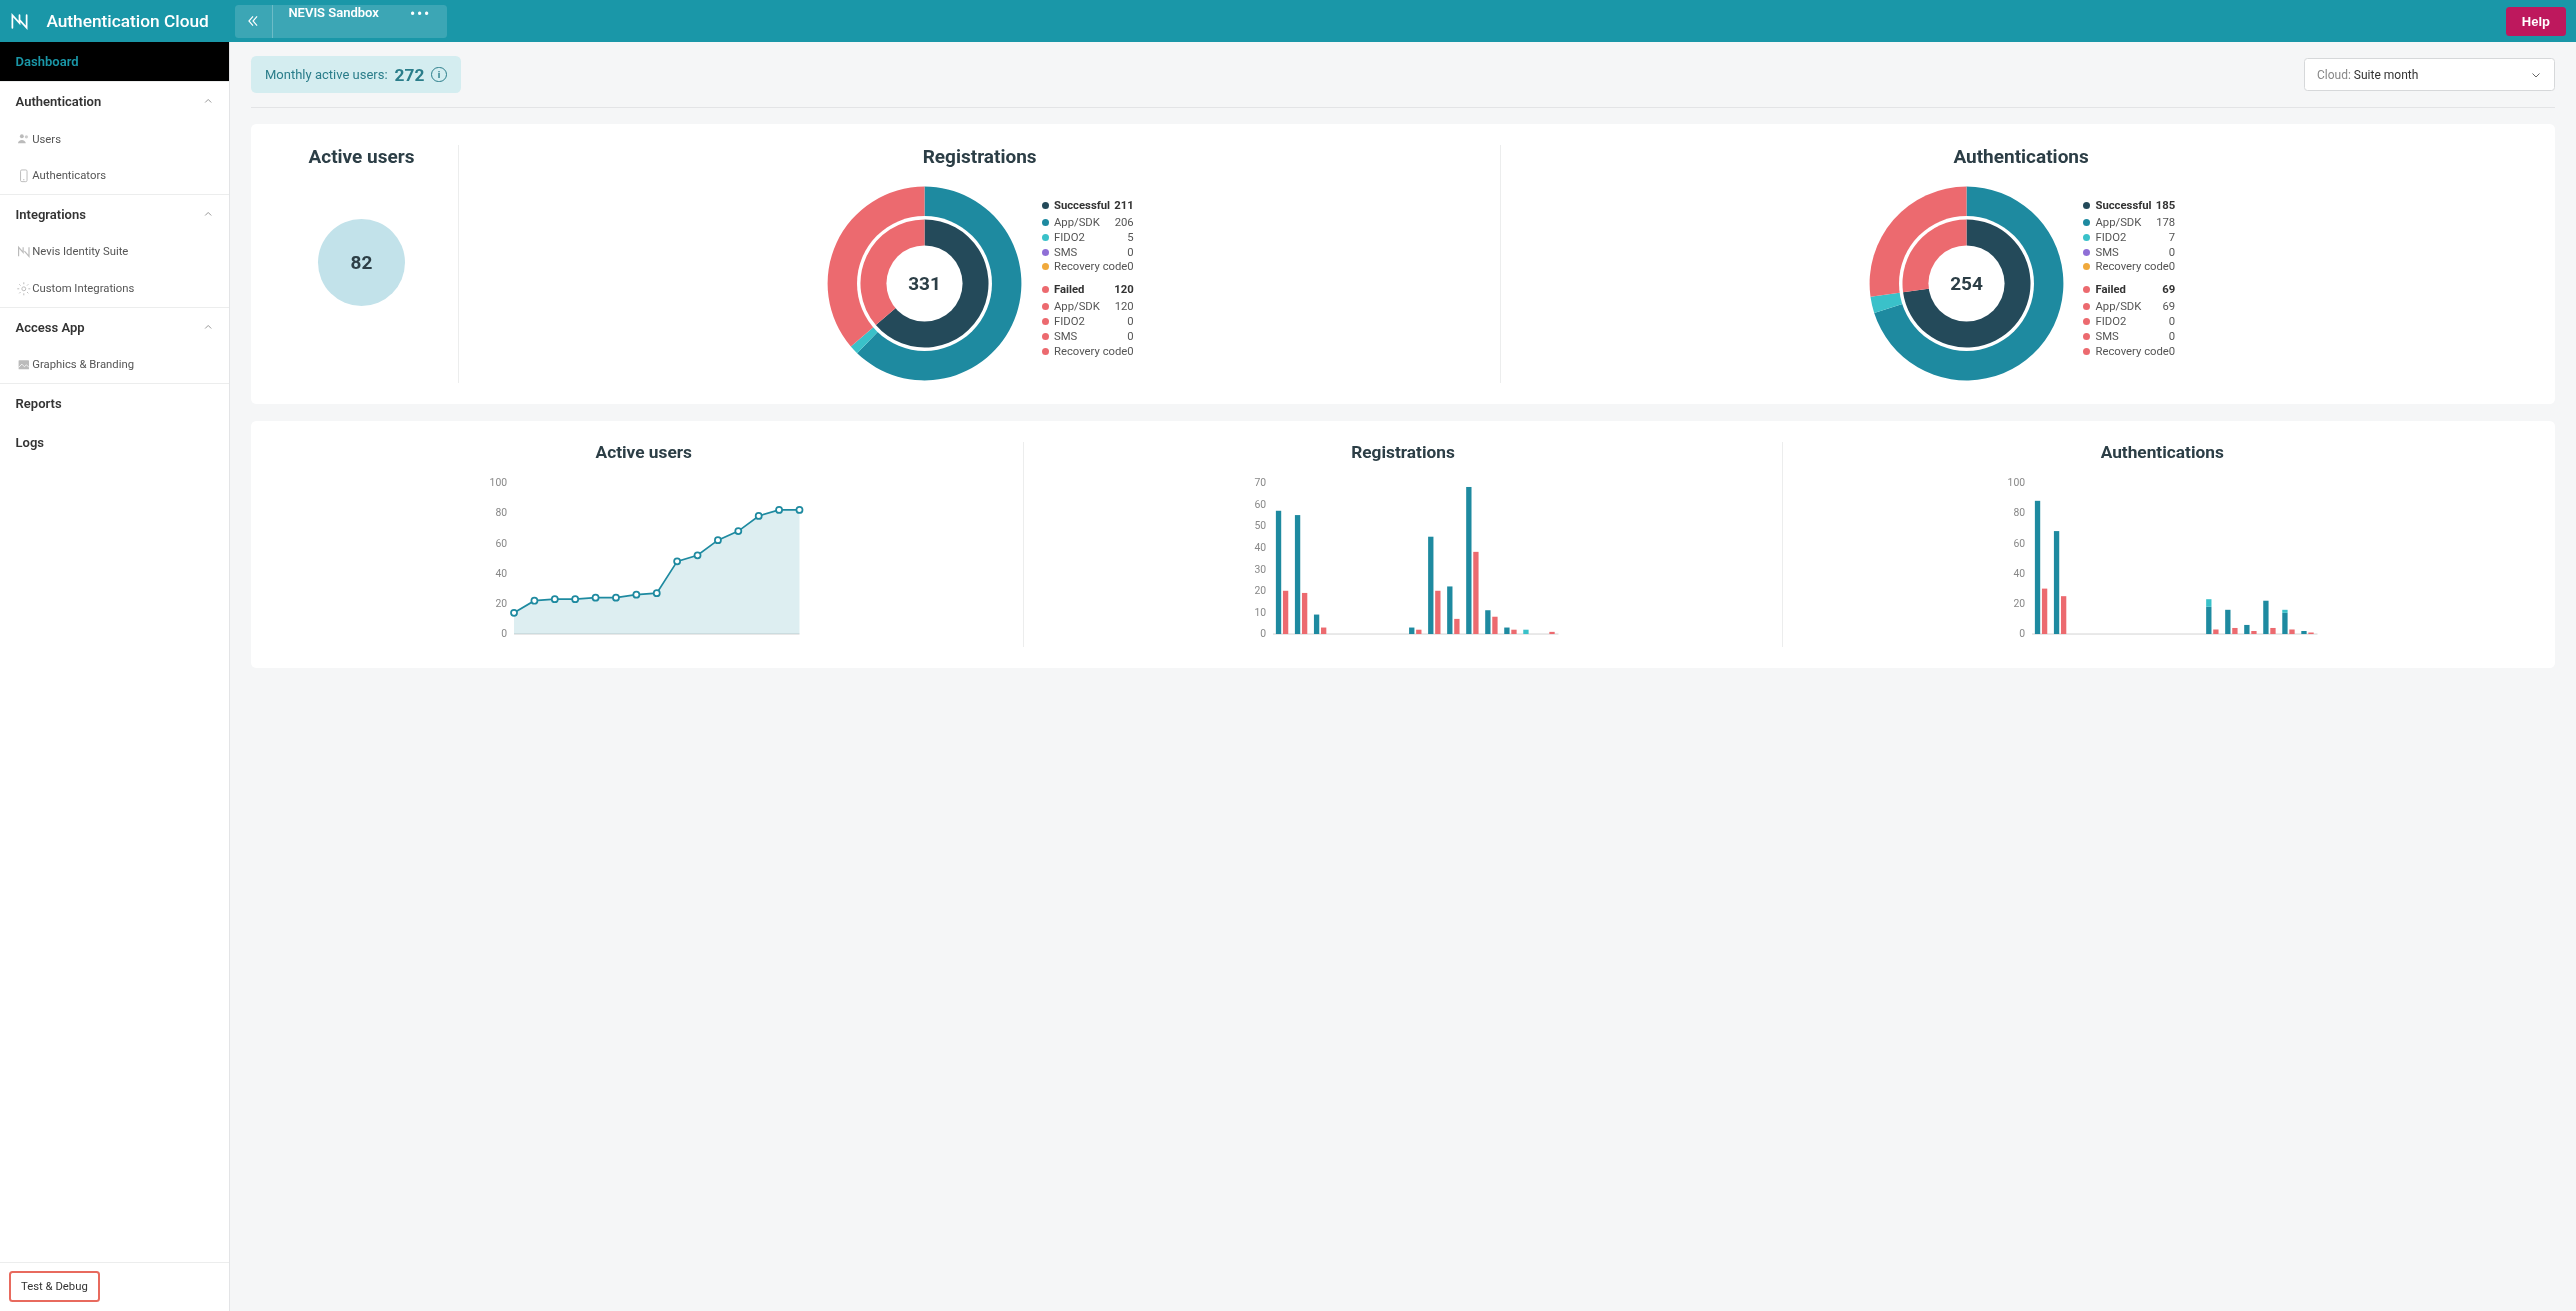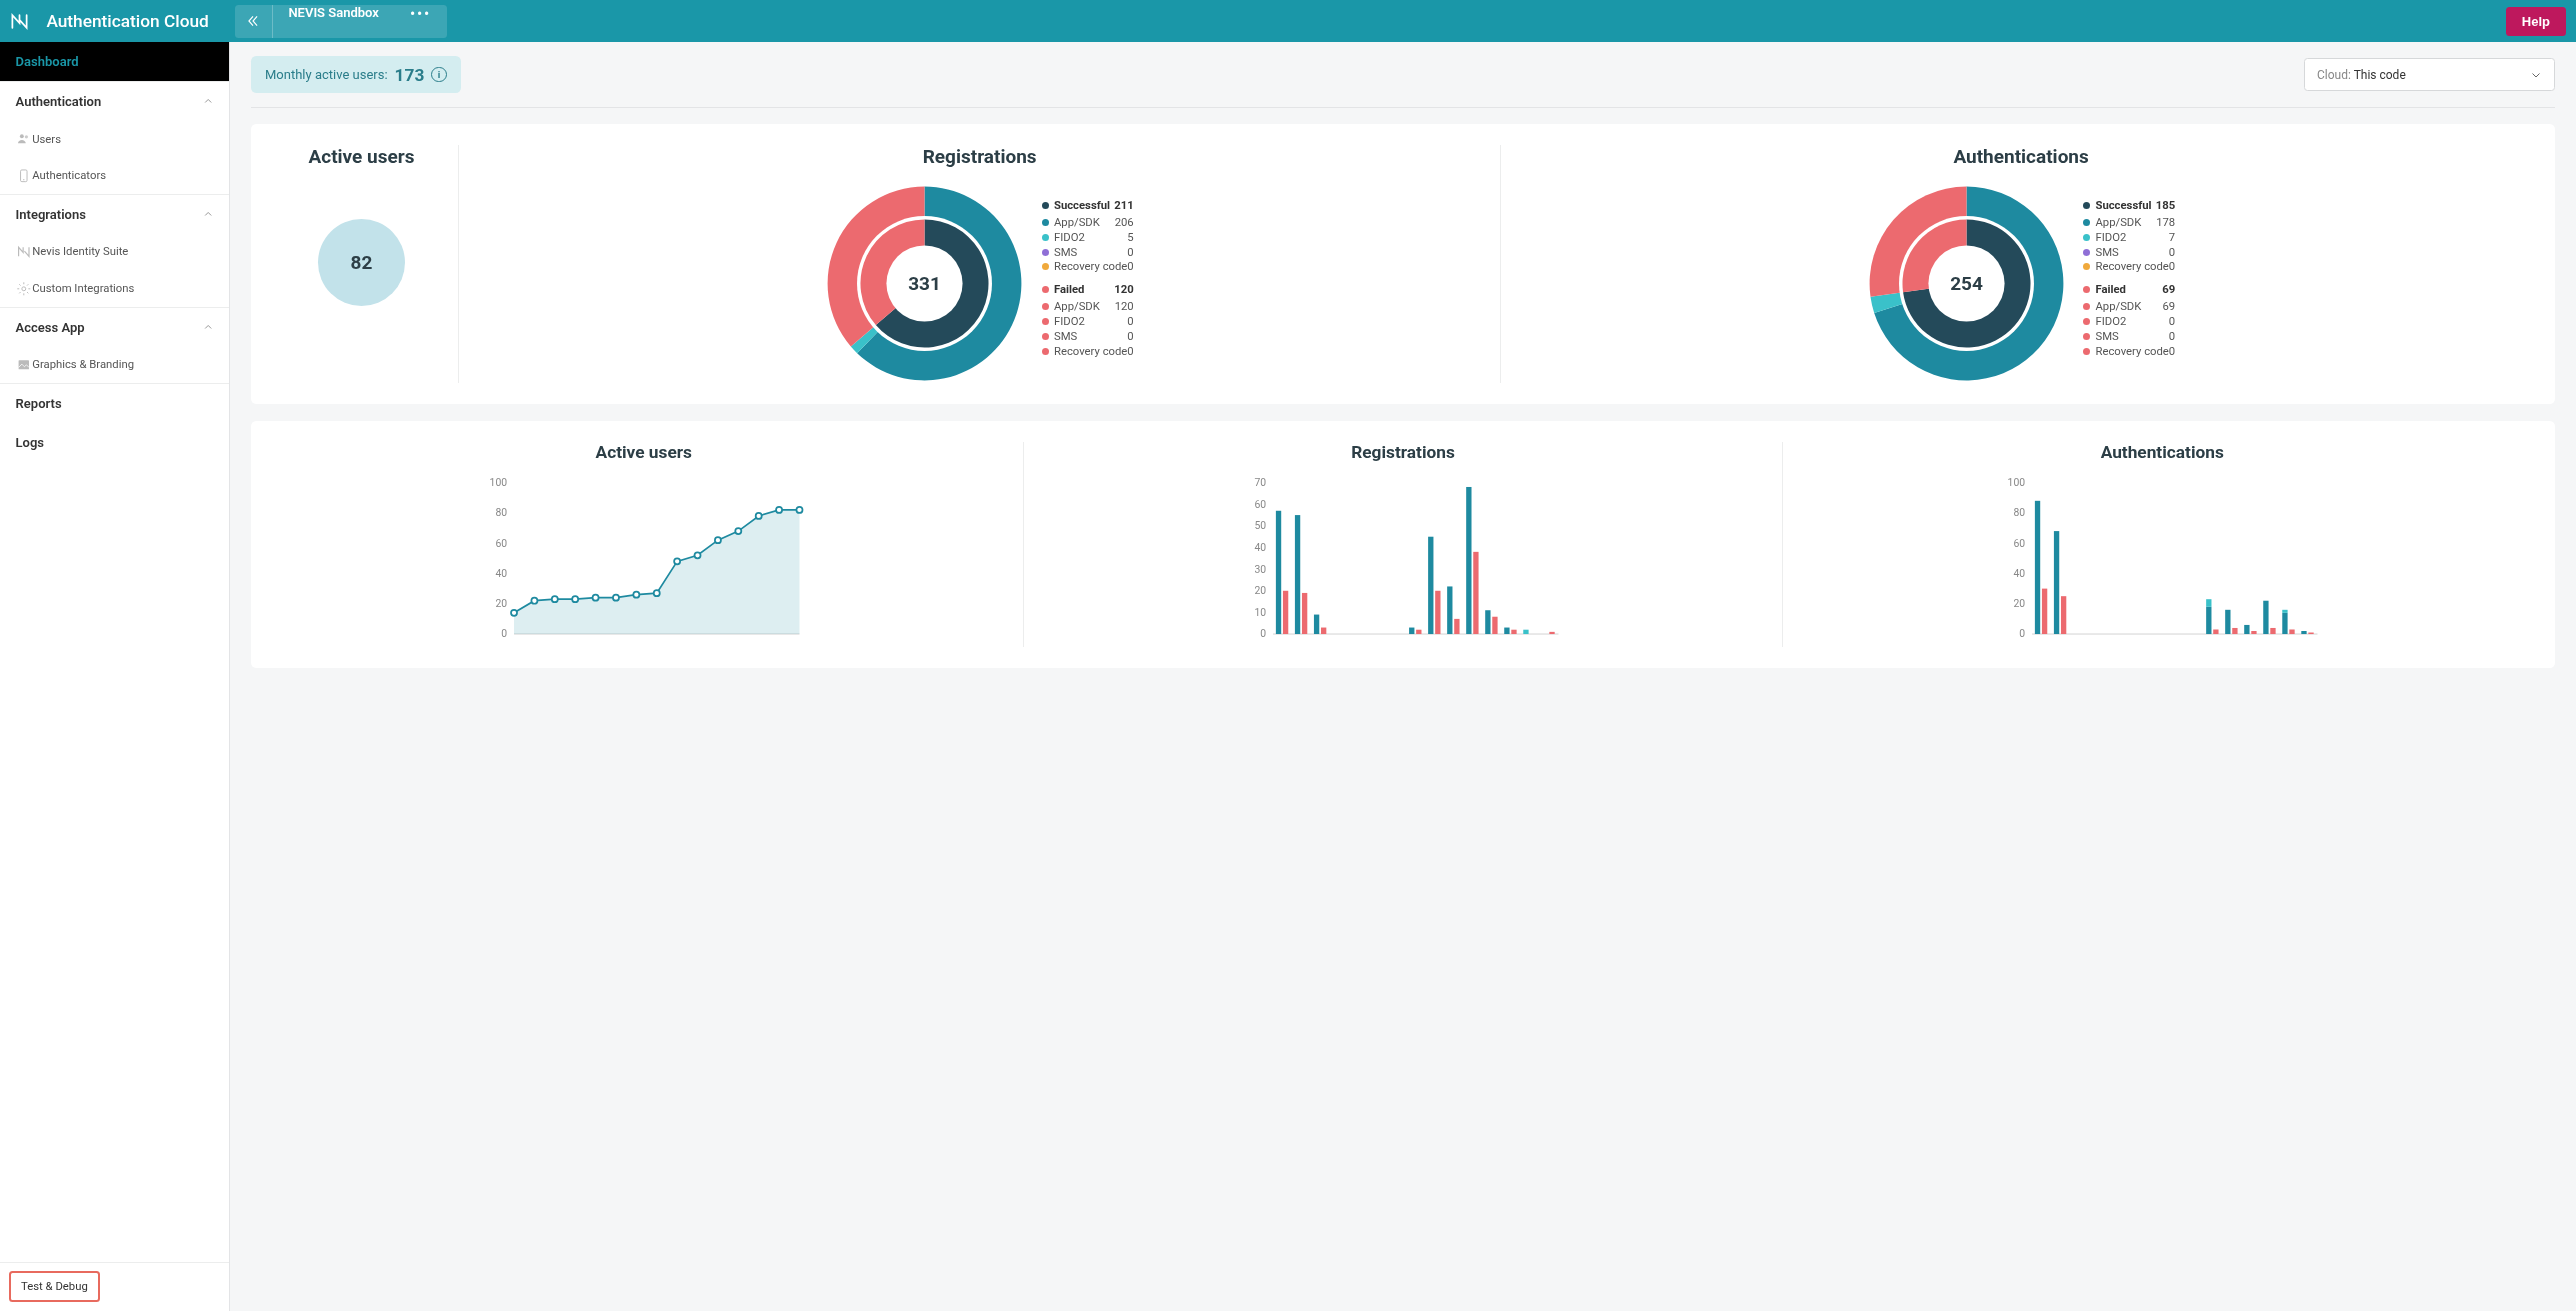--- a/index.html
+++ b/index.html
@@ -145,25 +145,25 @@
       </div>
       <div class="sidebar-footer">
         <div class="test-btn">Test &amp; Debug</div>
       </div>
     </div>
 
     <div class="main">
       <div class="top-row">
         <div class="mau-pill">
           <span>Monthly active users:</span>
-          <span class="num">173</span>
+          <span class="num">272</span>
           <span class="info-icon">i</span>
         </div>
         <div class="period-select">
-          <span><span class="lbl">Cloud:</span> <span>This code</span></span>
+          <span><span class="lbl">Cloud:</span> <span>Suite month</span></span>
           <svg width="12" height="12" viewBox="0 0 24 24">
               <path d="M5 9 L12 16 L19 9" stroke="#666" stroke-width="2" fill="none"></path>
             </svg>
         </div>
       </div>
 
       <div class="card top">
         <div class="seg sm">
           <h3>Active users</h3>
           <div class="circle-val">82</div>

